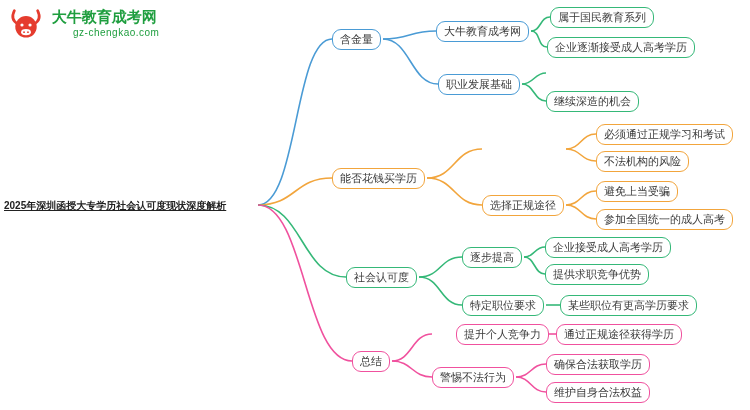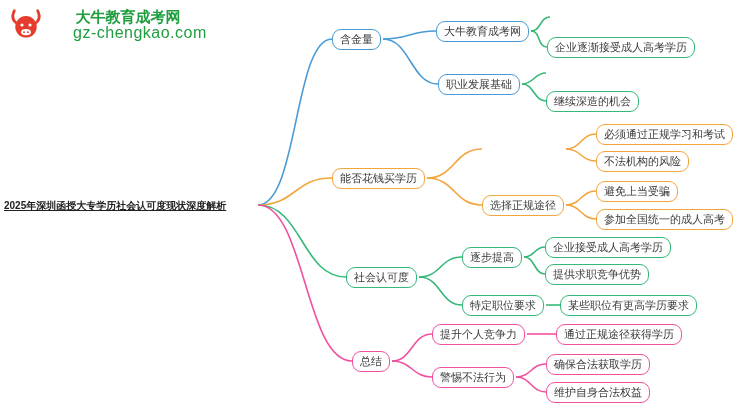--- a/index.html
+++ b/index.html
@@ -9,21 +9,21 @@
   .node{position:absolute;background:#fff;border:1.4px solid #999;border-radius:9px;
         font-size:11px;line-height:13px;padding:3px 7px;white-space:nowrap;color:#3a3a3a;}
   .root{position:absolute;font-size:10px;font-weight:bold;color:#222;white-space:nowrap;text-decoration:underline;}
   .c-blue{border-color:#4a9bd5;}
   .c-orange{border-color:#f2a53c;}
   .c-green{border-color:#35b878;}
   .c-pink{border-color:#f0519e;}
   .logo{position:absolute;left:8px;top:8px;display:flex;align-items:flex-start;gap:5px;}
   .logo-text{display:flex;flex-direction:column;align-items:center;}
   .logo-title{color:#1f9e3f;font-weight:bold;font-size:15px;line-height:18px;}
-  .logo-domain{color:#1f9e3f;font-size:16px;line-height:13px;letter-spacing:.5px;margin-left:24px;}
+  .logo-domain{color:#1f9e3f;font-size:10px;line-height:13px;letter-spacing:.5px;margin-left:24px;}
 </style>
 </head>
 <body>
 
 <div class="canvas">
 
   <svg class="edges" width="750" height="410">
     <g fill="none" stroke-width="1.6">
 
       <path stroke="#4a9bd5" d="M258,205 C298,205 294,39 332,39"></path>
@@ -73,37 +73,38 @@
       <span class="logo-title">大牛教育成考网</span>
       <span class="logo-domain">gz-chengkao.com</span>
     </div>
   </div>
 
   <div class="root" style="left:4px;top:199px;">2025年深圳函授大专学历社会认可度现状深度解析</div>
 
   <div class="node c-blue" style="left:332px;top:29px;">含金量</div>
   <div class="node c-blue" style="left:436px;top:21px;">大牛教育成考网</div>
   <div class="node c-blue" style="left:438px;top:74px;">职业发展基础</div>
+  <div class="node c-green" style="left:550px;top:7px;">属于国民教育系列</div>
   <div class="node c-green" style="left:547px;top:37px;">企业逐渐接受成人高考学历</div>
   <div class="node c-green" style="left:546px;top:91px;">继续深造的机会</div>
 
   <div class="node c-orange" style="left:332px;top:168px;">能否花钱买学历</div>
   <div class="node c-orange" style="left:482px;top:195px;">选择正规途径</div>
   <div class="node c-orange" style="left:596px;top:124px;">必须通过正规学习和考试</div>
   <div class="node c-orange" style="left:596px;top:151px;">不法机构的风险</div>
   <div class="node c-orange" style="left:596px;top:181px;">避免上当受骗</div>
   <div class="node c-orange" style="left:596px;top:209px;">参加全国统一的成人高考</div>
 
   <div class="node c-green" style="left:346px;top:267px;">社会认可度</div>
   <div class="node c-green" style="left:462px;top:247px;">逐步提高</div>
   <div class="node c-green" style="left:462px;top:295px;">特定职位要求</div>
   <div class="node c-green" style="left:545px;top:237px;">企业接受成人高考学历</div>
   <div class="node c-green" style="left:545px;top:264px;">提供求职竞争优势</div>
   <div class="node c-green" style="left:560px;top:295px;">某些职位有更高学历要求</div>
 
   <div class="node c-pink" style="left:352px;top:351px;">总结</div>
-  <div class="node c-pink" style="left:432px;top:324px;">提升个人竞争力</div>
+  <div class="node c-pink" style="left:456px;top:324px;">提升个人竞争力</div>
   <div class="node c-pink" style="left:432px;top:367px;">警惕不法行为</div>
   <div class="node c-pink" style="left:556px;top:324px;">通过正规途径获得学历</div>
   <div class="node c-pink" style="left:546px;top:382px;">维护自身合法权益</div>
   <div class="node c-pink" style="left:546px;top:354px;">确保合法获取学历</div>
 
 </div>
 
 </body></html>

